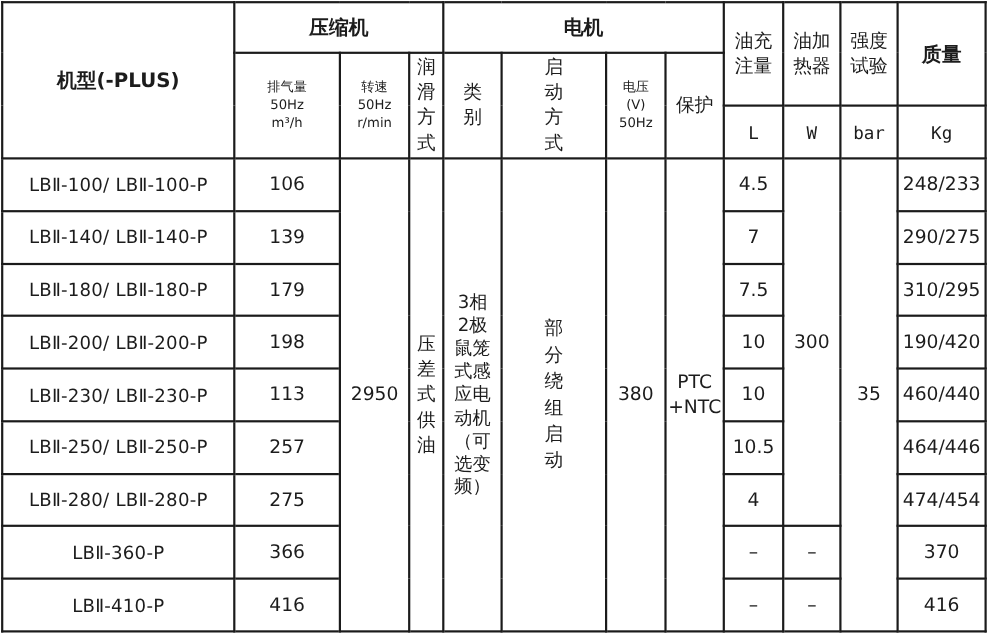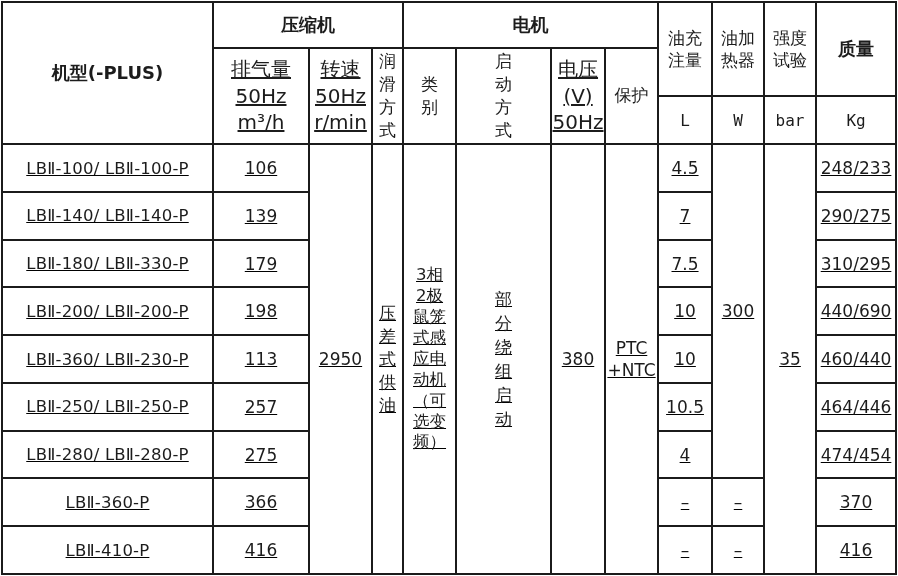--- a/index.html
+++ b/index.html
@@ -28,29 +28,29 @@
     vertical-align: middle;
     font-size: 17px;
     color: #1c1c1c;
     padding: 0;
     overflow: hidden;
   }
   .ml { white-space: pre-line; line-height: 1.32; }
   tr.hA  { height: 45px; }
   tr.hB1 { height: 48px; }
   tr.hB2 { height: 47px; }
-  tr.dr  { height: 47px; text-decoration: underline; }
+  tr.dr  { height: 47px; }
   .grp  { font-size: 18px; font-weight: bold; }
   .model { font-size: 16.5px; letter-spacing: 0.2px; }
   .num  { font-size: 17px; margin-top: 48px; }
   .vtext { line-height: 1.35; }
   .mtype { font-size: 16.5px; line-height: 1.27; margin-left: 16px; }
   .startmode { line-height: 1.42; }
   .unit { font-size: 16px; font-family: "DejaVu Sans Mono", monospace; }
-  .subhz { font-size: 20px; text-decoration: underline; }
+  .subhz { font-size: 12px; }
 </style>
 </head>
 <body>
 
 <div class="wrap">
 <table class="spec">
   <colgroup>
     <col style="width:211px">
         <col style="width:96px">
         <col style="width:63px">
@@ -142,33 +142,33 @@
     <td class="num">248/233</td>
   </tr>
 
   <tr class="dr">
     <td class="model">LBⅡ-140/ LBⅡ-140-P</td>
     <td class="num">139</td>
     <td class="num">7</td>
     <td class="num">290/275</td>
   </tr>
   <tr class="dr">
-    <td class="model">LBⅡ-180/ LBⅡ-330-P</td>
+    <td class="model">LBⅡ-180/ LBⅡ-180-P</td>
     <td class="num">179</td>
     <td class="num">7.5</td>
     <td class="num">310/295</td>
   </tr>
   <tr class="dr">
     <td class="model">LBⅡ-200/ LBⅡ-200-P</td>
     <td class="num">198</td>
     <td class="num">10</td>
-    <td class="num">440/690</td>
-  </tr>
-  <tr class="dr">
-    <td class="model">LBⅡ-360/ LBⅡ-230-P</td>
+    <td class="num">190/420</td>
+  </tr>
+  <tr class="dr">
+    <td class="model">LBⅡ-230/ LBⅡ-230-P</td>
     <td class="num">113</td>
     <td class="num">10</td>
     <td class="num">460/440</td>
   </tr>
   <tr class="dr">
     <td class="model">LBⅡ-250/ LBⅡ-250-P</td>
     <td class="num">257</td>
     <td class="num">10.5</td>
     <td class="num">464/446</td>
   </tr>

